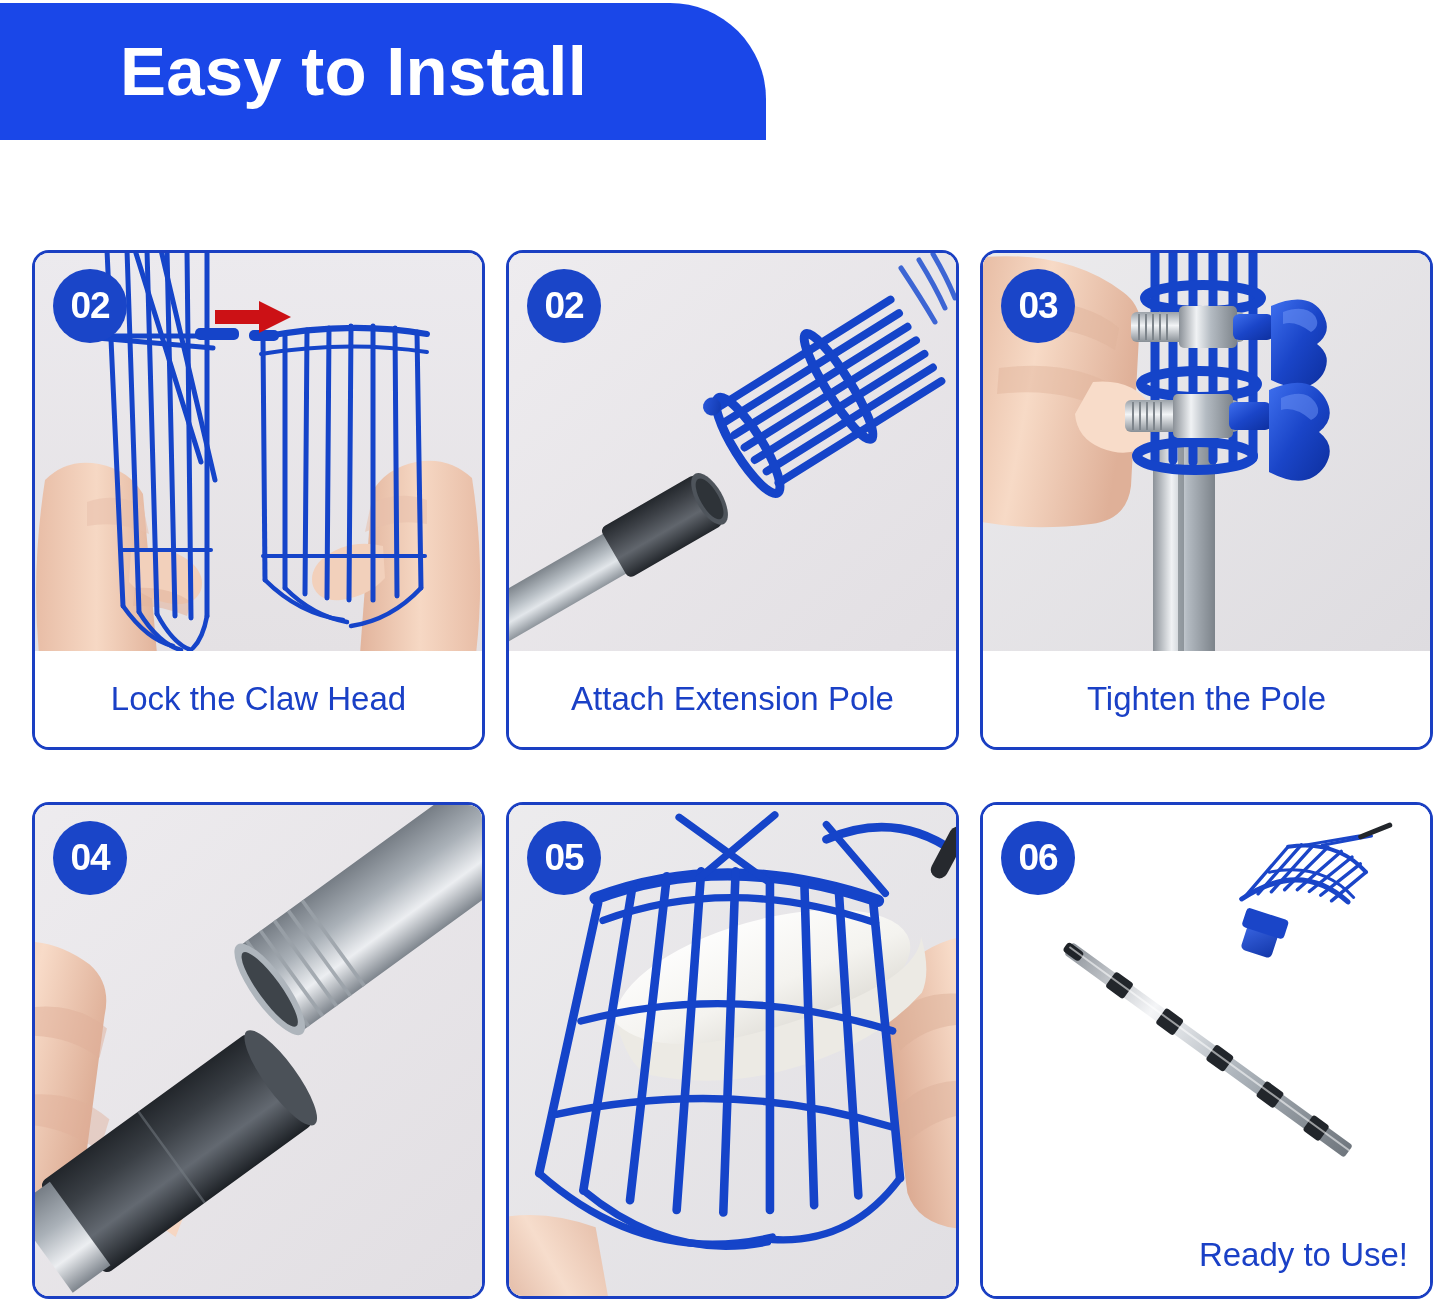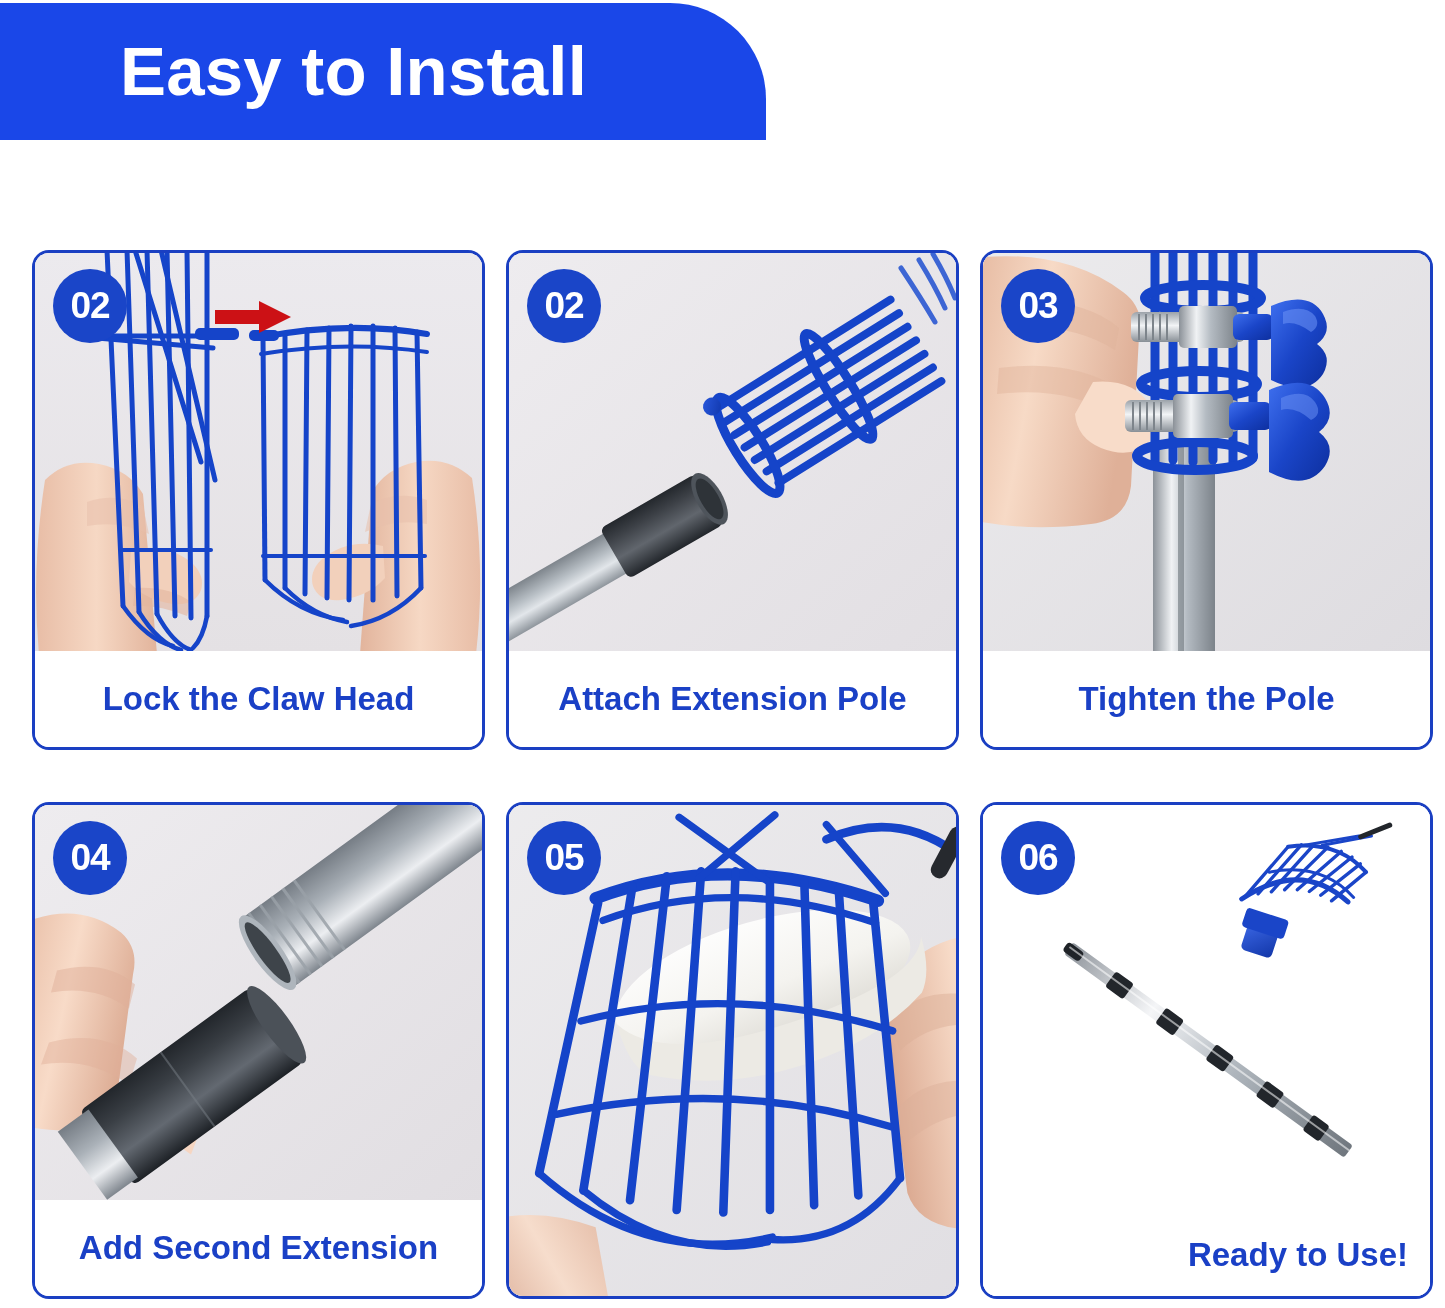--- a/index.html
+++ b/index.html
@@ -93,21 +93,21 @@
 
   
   .card-caption {
     flex: 0 0 96px;
     background: #ffffff;
     display: flex;
     align-items: center;
     justify-content: center;
     color: #1a40c6;
     font-size: 33px;
-    font-weight: bold;
+    font-weight: normal;
     white-space: nowrap;
   }
   .card-caption.overlay {
     position: absolute;
     right: 22px;
     bottom: 22px;
     left: auto;
     flex: none;
     background: transparent;
     justify-content: flex-end;
@@ -429,21 +429,20 @@
 
         <g transform="rotate(-36 200 250)">
           <rect x="40" y="206" width="210" height="92" rx="6" fill="url(#dark4)"></rect>
           <ellipse cx="250" cy="252" rx="13" ry="47" fill="#4b5158"></ellipse>
           <rect x="10" y="210" width="38" height="84" fill="url(#steel4)"></rect>
           <line x1="140" y1="206" x2="140" y2="298" stroke="#787f86" stroke-width="2" opacity="0.5"></line>
         </g>
       </svg>
       <div class="step-badge">04</div>
     </div>
-    <div class="card-caption">Add Second Extension</div>
   </div>
 
   <div class="step-card">
     <div class="card-photo">
       <svg class="photo-svg" viewBox="0 0 447 400" preserveAspectRatio="xMidYMid slice">
         <defs>
           <linearGradient id="bg5" x1="0" y1="0" x2="1" y2="1">
             <stop offset="0" stop-color="#edecee"></stop>
               <stop offset="1" stop-color="#e0dee2"></stop>
           </linearGradient>

